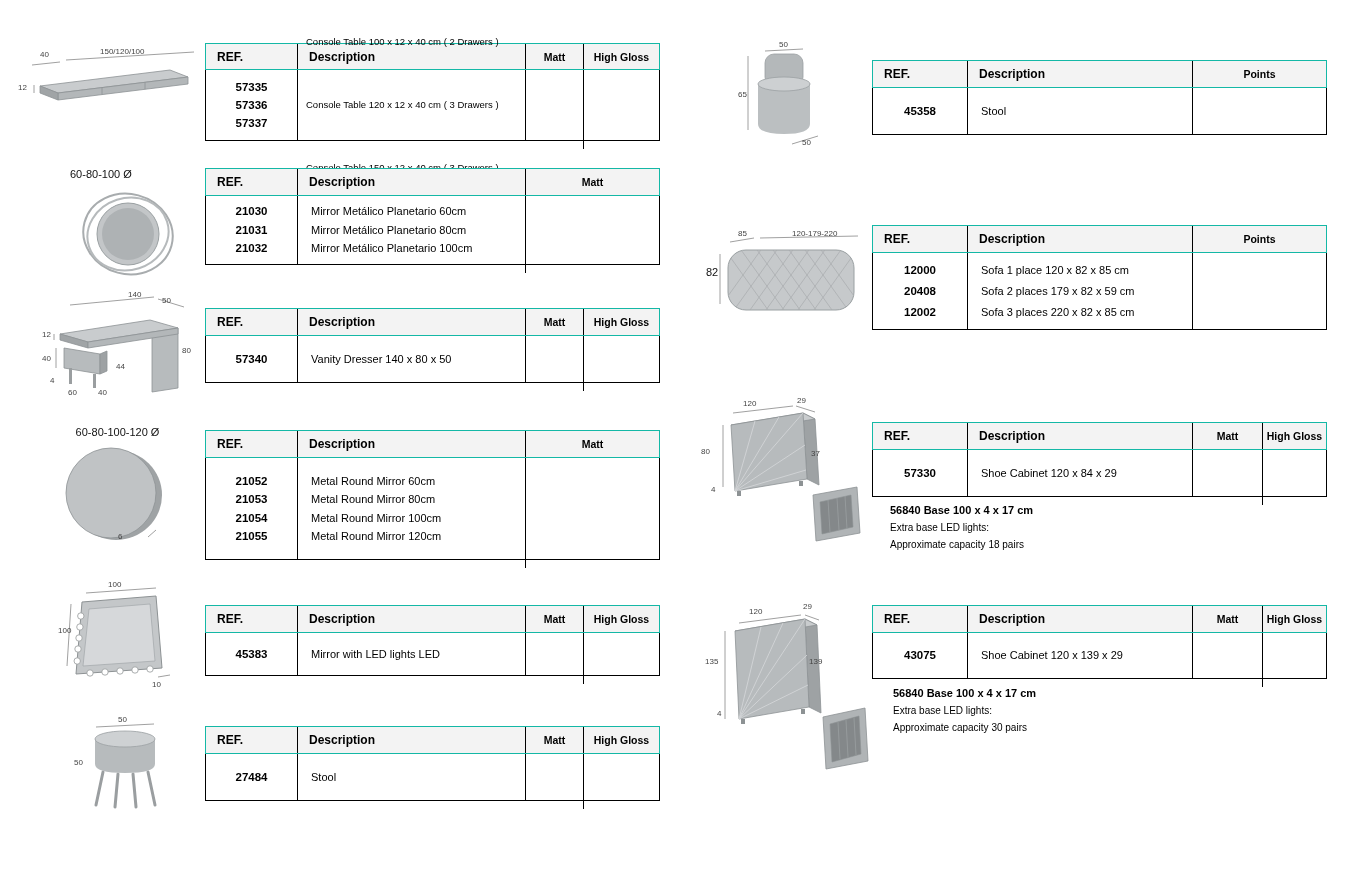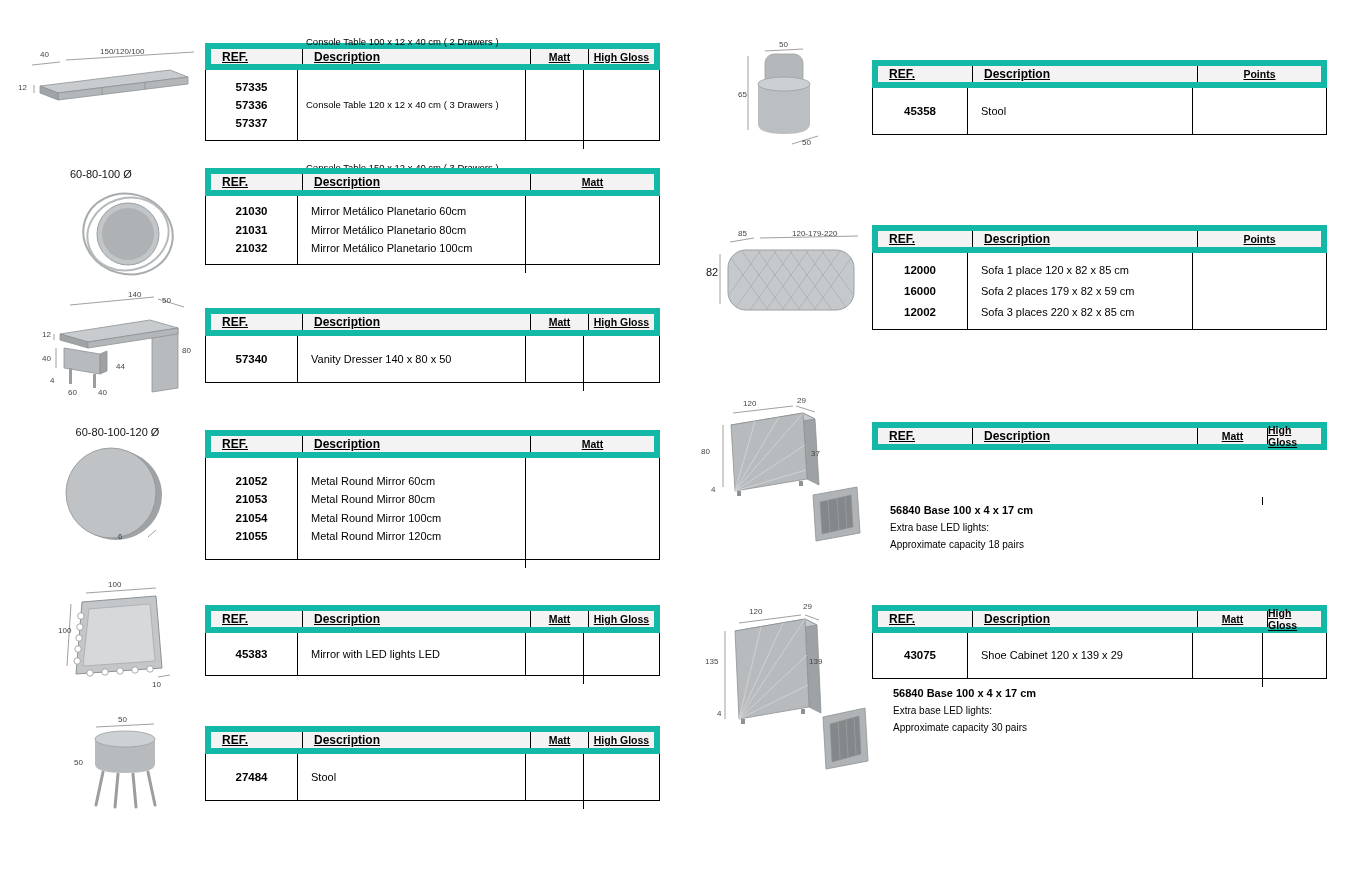--- a/index.html
+++ b/index.html
@@ -1,21 +1,21 @@
 <!DOCTYPE html>
 <html><head>
 <meta charset="utf-8">
 <style>
   * { margin:0; padding:0; box-sizing:border-box; }
   html,body { background:#ffffff; }
   body { font-family:"Liberation Sans", sans-serif; color:#000; }
   .page { position:relative; width:1360px; height:875px; background:#fff; overflow:hidden; }
 
   .ptable { position:absolute; }
-  .thead { display:flex; border:6px solid #14b8a6; background:#f3f3f3;text-decoration:underline; }
+  .thead { display:flex; border:1px solid #14b8a6; background:#f3f3f3; }
   .th { border-right:1px solid #000; display:flex; align-items:center; font-weight:bold; font-size:12px; padding-left:11px; flex-shrink:0; }
   .th.c { justify-content:center; padding-left:0; font-size:10.5px; }
   .th:last-child { border-right:0; }
   .tbody { display:flex; border:1px solid #000; border-top:0; background:#fff; }
   .col { border-right:1px solid #000; display:flex; flex-direction:column; justify-content:center; flex-shrink:0; }
   .col:last-child { border-right:0; }
   .col.refs { align-items:center; font-weight:bold; font-size:11.5px; }
   .col.descs { padding-left:13px; font-size:11px; }
   .rowline { line-height:18.5px; white-space:nowrap; }
   .tick { position:absolute; width:1px; height:8px; background:#000; }
@@ -392,39 +392,49 @@
 
   <div class="ptable" style="left:872px;top:225px;width:455px;">
     <div class="thead" style="height:28px;">
       <div class="th" style="width:95px">REF.</div>
       <div class="th" style="width:225px">Description</div>
       <div class="th c" style="flex:1">Points</div>
     </div>
     <div class="tbody" style="height:77px;justify-content:center;">
       <div class="col refs" style="width:95px">
         <div class="rowline" style="line-height:21px">12000</div>
-        <div class="rowline" style="line-height:21px">16000</div>
+        <div class="rowline" style="line-height:21px">20408</div>
         <div class="rowline" style="line-height:21px">12002</div>
       </div>
       <div class="col descs" style="width:225px">
         <div class="rowline" style="line-height:21px">Sofa 1 place 120 x 82 x 85 cm</div>
         <div class="rowline" style="line-height:21px">Sofa 2 places 179 x 82 x 59 cm</div>
         <div class="rowline" style="line-height:21px">Sofa 3 places 220 x 82 x 85 cm</div>
       </div>
       <div class="col" style="flex:1"></div>
     </div>
   </div>
 
   <div class="ptable" style="left:872px;top:422px;width:455px;">
     <div class="thead" style="height:28px;">
       <div class="th" style="width:95px">REF.</div>
       <div class="th" style="width:225px">Description</div>
       <div class="th c" style="width:70px">Matt</div>
       <div class="th c" style="flex:1">High Gloss</div>
     </div>
+    <div class="tbody" style="height:47px;">
+      <div class="col refs" style="width:95px">
+        <div class="rowline">57330</div>
+      </div>
+      <div class="col descs" style="width:225px">
+        <div class="rowline">Shoe Cabinet 120 x 84 x 29</div>
+      </div>
+      <div class="col" style="width:70px"></div>
+      <div class="col" style="flex:1"></div>
+    </div>
     <div class="tick" style="left:390px;top:75px;"></div>
   </div>
 
   <span class="note-bold" style="left:890px;top:504px;">56840 Base 100 x 4 x 17 cm</span>
   <span class="note" style="left:890px;top:522px;">Extra base LED lights:</span>
   <span class="note" style="left:890px;top:539px;">Approximate capacity 18 pairs</span>
 
   <div class="ptable" style="left:872px;top:605px;width:455px;">
     <div class="thead" style="height:28px;">
       <div class="th" style="width:95px">REF.</div>

